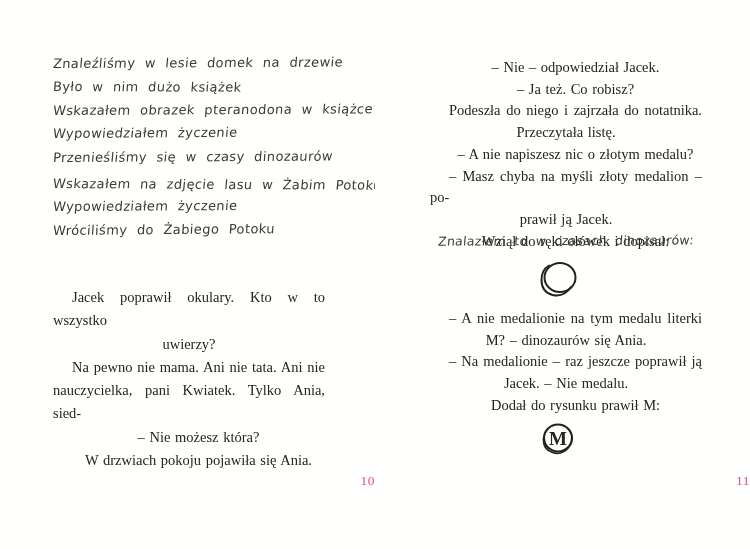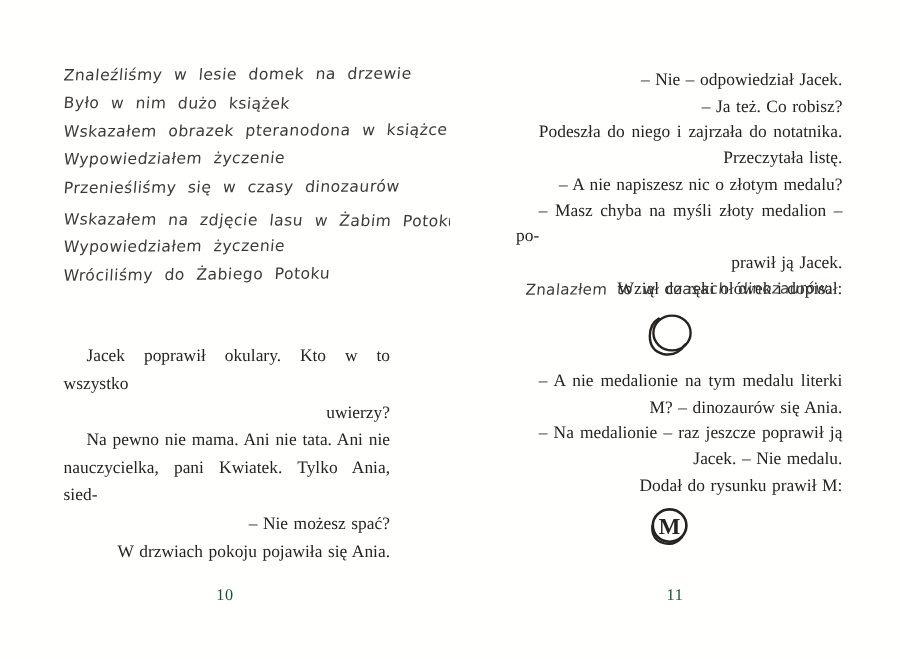--- a/index.html
+++ b/index.html
@@ -36,43 +36,43 @@
   
   .body-block {
     font-size: 14.5px; color: #262321;
     word-spacing: 1px;
   }
   .left-body  { position: absolute; left: 53px; top: 286px; width: 272px; }
   .left-body  .serif-line { line-height: 23.3px; }
   .rbody1 { position: absolute; left: 55px; top: 57px;  width: 272px; }
   .rbody2 { position: absolute; left: 55px; top: 308px; width: 272px; }
   .rbody1 .serif-line, .rbody2 .serif-line { line-height: 21.7px; }
-  .serif-line { text-align: right; }
+  .serif-line { text-align: center; }
   .serif-line.indent { text-indent: 19px; }
   .serif-line.justify { text-align: justify; text-align-last: justify; }
 
   
   .hand-caption {
     position: absolute; left: 55px; top: 233px; width: 272px;
     text-align: center;
     font-family: "DejaVu Sans", sans-serif;
     font-size: 12.5px; color: #3d3a38;
     letter-spacing: 0.3px; word-spacing: 4px;
     transform: skewX(-5deg) rotate(-0.3deg);
     white-space: nowrap;
   }
 
   
   .sketch1 { position: absolute; left: 161px; top: 258px; }
   .sketch2 { position: absolute; left: 162px; top: 419px; }
 
   .page-number {
-    position: absolute; bottom: 45px; left: 0; width: 100%;
-    text-align: center;
-    font-size: 13.5px; color: #14532d;
+    position: absolute; bottom: 60px; left: 0; width: 100%;
+    text-align: right;
+    font-size: 13.5px; color: #ec4899;
     letter-spacing: 0.5px;
   }
 </style>
 </head>
 <body>
 
 <div class="spread">
 
   <div class="page page-left">
     <div class="hand-block">
@@ -84,21 +84,21 @@
         <div class="hand-line">Wskazałem na zdjęcie lasu w Żabim Potoku</div>
         <div class="hand-line">Wypowiedziałem życzenie</div>
         <div class="hand-line">Wróciliśmy do Żabiego Potoku</div>
       </div>
 
     <div class="body-block left-body">
         <div class="serif-line indent justify">Jacek poprawił okulary. Kto w to wszystko</div>
         <div class="serif-line">uwierzy?</div>
         <div class="serif-line indent justify">Na pewno nie mama. Ani nie tata. Ani nie</div>
         <div class="serif-line justify">nauczycielka, pani Kwiatek. Tylko Ania, sied-</div>
-        <div class="serif-line indent">– Nie możesz spać?</div>
+        <div class="serif-line indent">– Nie możesz która?</div>
         <div class="serif-line indent">W drzwiach pokoju pojawiła się Ania.</div>
       </div>
 
     <div class="page-number">10</div>
   </div>
 
   <div class="page page-right">
     <div class="body-block rbody1">
         <div class="serif-line indent">– Nie – odpowiedział Jacek.</div>
         <div class="serif-line indent">– Ja też. Co robisz?</div>

